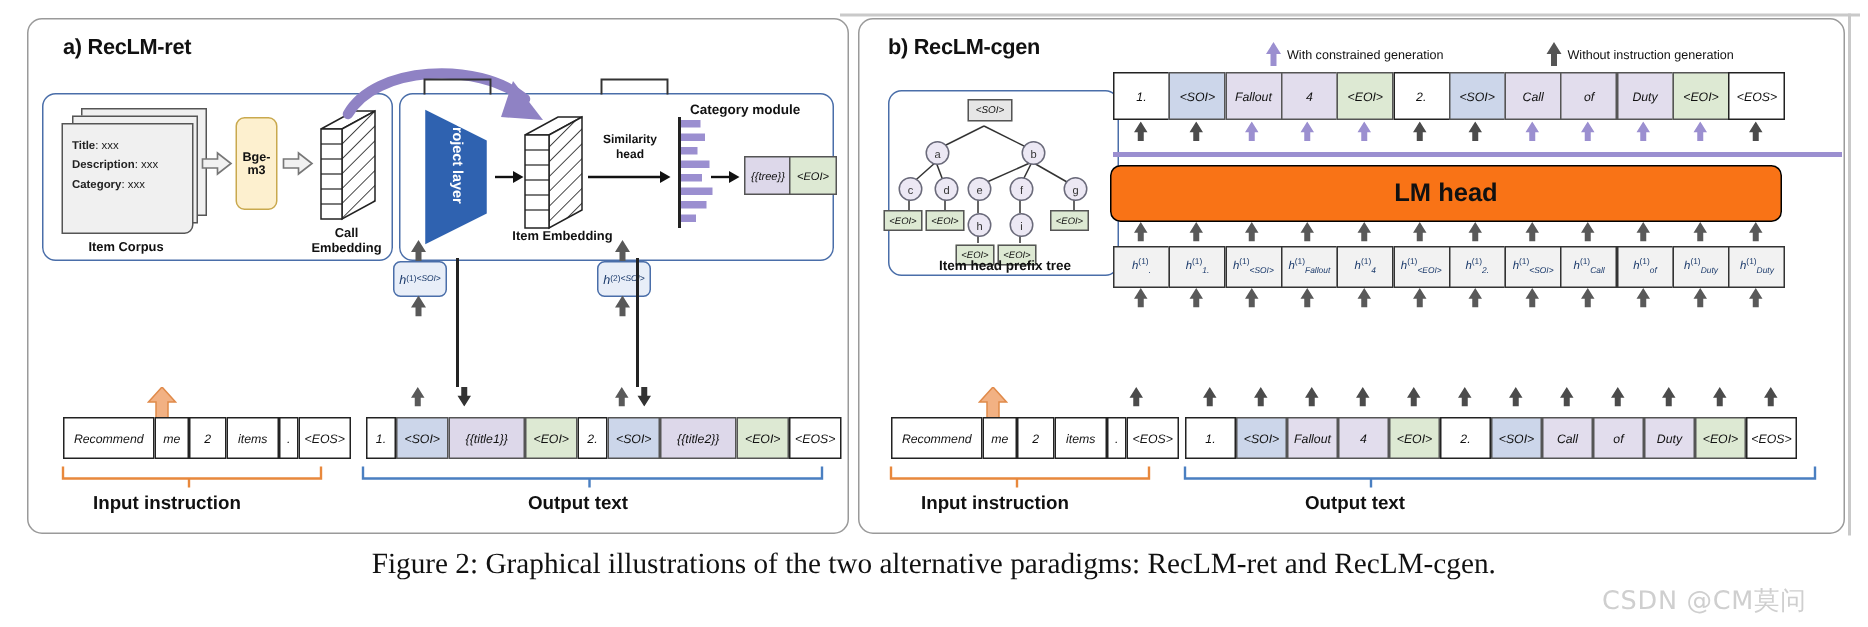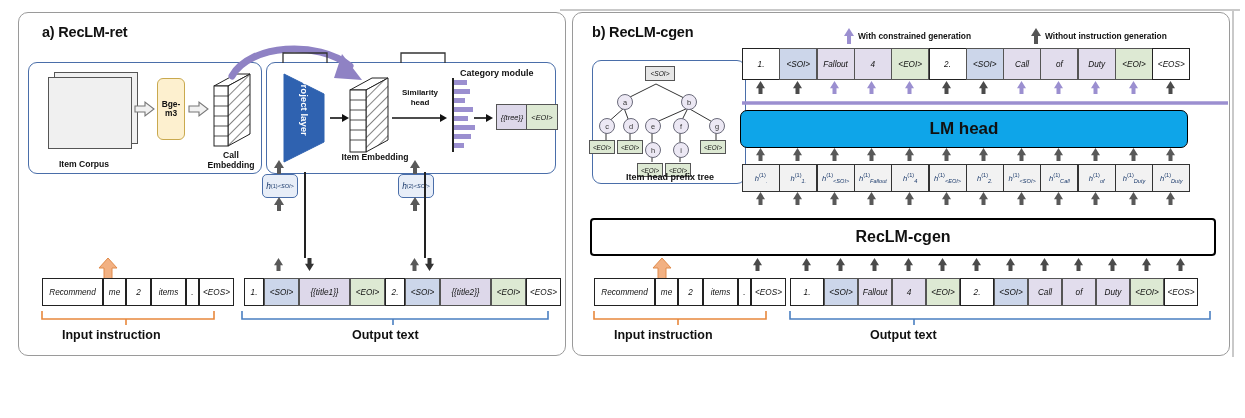--- a/index.html
+++ b/index.html
@@ -53,31 +53,31 @@
   .hbox{position:absolute;border:1.1px solid #333;background:#f2f2f2;
         display:flex;align-items:center;justify-content:center;
         font-size:7.6px;font-style:italic;color:#1b3a6b;}
   .hbox.round{border:1.2px solid #4a6ea9;border-radius:5px;background:#e8eef8;font-size:8.4px;}
   .hb sub{font-size:5.6px;font-style:italic;}
   .hb sup{font-size:5.6px;font-style:normal;}
 
   
   .modelbar{position:absolute;border:2.2px solid #000;border-radius:4px;background:#fff;
      display:flex;align-items:center;justify-content:center;font-weight:bold;font-size:16px;color:#111;}
-  .lmhead{position:absolute;border:1.6px solid #000;border-radius:7px;background:#0ea5e9;
+  .lmhead{position:absolute;border:1.6px solid #000;border-radius:7px;background:#f97316;
      display:flex;align-items:center;justify-content:center;font-weight:bold;font-size:17px;color:#111;}
 
   
   .uarr{position:absolute;}       
   .oarr{position:absolute;}       
 
   
   .brk{position:absolute;}
 
-  .legend-txt{position:absolute;font-size:8.4px;font-weight:bold;color:#111;white-space:nowrap;}
+  .legend-txt{position:absolute;font-size:8.4px;font-weight:normal;color:#111;white-space:nowrap;}
 
   .groupname{position:absolute;font-weight:bold;font-size:12.5px;color:#111;white-space:nowrap;}
 
   .simlab{position:absolute;font-size:8px;font-weight:bold;color:#111;text-align:center;line-height:9.5px;}
   .retlab{position:absolute;font-size:9px;font-weight:bold;color:#111;white-space:nowrap;}
 
   .simbar{position:absolute;background:#9b8fd0;}
   .simaxis{position:absolute;background:#222;}
 
   
@@ -104,20 +104,31 @@
   <div class="topline"></div>
   <div class="rightline"></div>
 
   <div class="panel" id="panel-a"></div>
   <div class="panel-title" style="left:42px;top:24px;">a) RecLM-ret</div>
 
   <div class="bluebox" style="left:28px;top:62px;width:232px;height:110px;"></div>
 
   <div class="doc" style="left:54px;top:72px;width:82px;height:70px;"></div>
   <div class="doc" style="left:48px;top:77px;width:82px;height:70px;"></div>
+  <div class="doc" style="left:41px;top:82px;width:86px;height:72px;border-radius:0 0 6px 0;">
+    <div class="doc-text" style="left:6px;top:9px;">
+      <b>Title</b>: <span>xxx</span>
+    </div>
+    <div class="doc-text" style="left:6px;top:22px;">
+      <b>Description</b>: <span>xxx</span>
+    </div>
+    <div class="doc-text" style="left:6px;top:35px;">
+      <b>Category</b>: <span>xxx</span>
+    </div>
+  </div>
   <div class="cap" style="left:36px;top:159px;width:96px;">Item Corpus</div>
 
   <svg class="chev" style="left:134px;top:100px;" width="22" height="18">
     <polygon points="1,6 11,6 11,2 20,9 11,16 11,12 1,12" fill="#f1f1f1" stroke="#777" stroke-width="1.1"></polygon>
   </svg>
 
   <div class="bge" style="left:157px;top:78px;width:26px;height:60px;">
     <span><span>Bge-</span><br><span>m3</span></span>
   </div>
 
@@ -501,21 +512,20 @@
         <polygon points="5.5,0 10,7.15 7.5,7.15 7.5,13 3.5,13 3.5,7.15 1,7.15" fill="#595959"></polygon>
       </svg>
       <svg width="11" height="13" style="position: absolute; left: 1127.5px; top: 192px;">
         <polygon points="5.5,0 10,7.15 7.5,7.15 7.5,13 3.5,13 3.5,7.15 1,7.15" fill="#595959"></polygon>
       </svg>
       <svg width="11" height="13" style="position: absolute; left: 1164.8px; top: 192px;">
         <polygon points="5.5,0 10,7.15 7.5,7.15 7.5,13 3.5,13 3.5,7.15 1,7.15" fill="#595959"></polygon>
       </svg>
     </div>
 
-  <div class="modelbar" style="left:590px;top:218px;width:622px;height:34px;">RecLM-cgen</div>
 
   <svg class="oarr" style="left:652px;top:258px;" width="20" height="22">
     <polygon points="10,0 19,10 14,10 14,22 6,22 6,10 1,10" fill="#f2b183" stroke="#e08a4a" stroke-width="1"></polygon>
   </svg>
 
   <div id="b-input-tokens">
       <div class="tok " style="left: 594px; top: 278px; width: 59px; height: 26px;">Recommend</div>
       <div class="tok " style="left: 655px; top: 278px; width: 21px; height: 26px;">me</div>
       <div class="tok " style="left: 678px; top: 278px; width: 23px; height: 26px;">2</div>
       <div class="tok " style="left: 703px; top: 278px; width: 33px; height: 26px;">items</div>
@@ -580,14 +590,16 @@
 
   <svg class="brk" style="left:592px;top:310px;" width="176" height="16">
     <path d="M2,1 L2,9 L86,9 L86,15 L86,9 L174,9 L174,1" fill="none" stroke="#e8883c" stroke-width="1.6"></path>
   </svg>
   <div class="groupname" style="left:614px;top:328px;">Input instruction</div>
   <svg class="brk" style="left:788px;top:310px;" width="424" height="16">
     <path d="M2,1 L2,9 L126,9 L126,15 L126,9 L422,9 L422,1" fill="none" stroke="#4a7fc1" stroke-width="1.6"></path>
   </svg>
   <div class="groupname" style="left:870px;top:328px;">Output text</div>
 
+  <div class="caption">Figure 2: Graphical illustrations of the two alternative paradigms: RecLM-ret and RecLM-cgen.</div>
+  <div class="watermark">CSDN @CM莫问</div>
 
 </div>
 
 </body></html>

